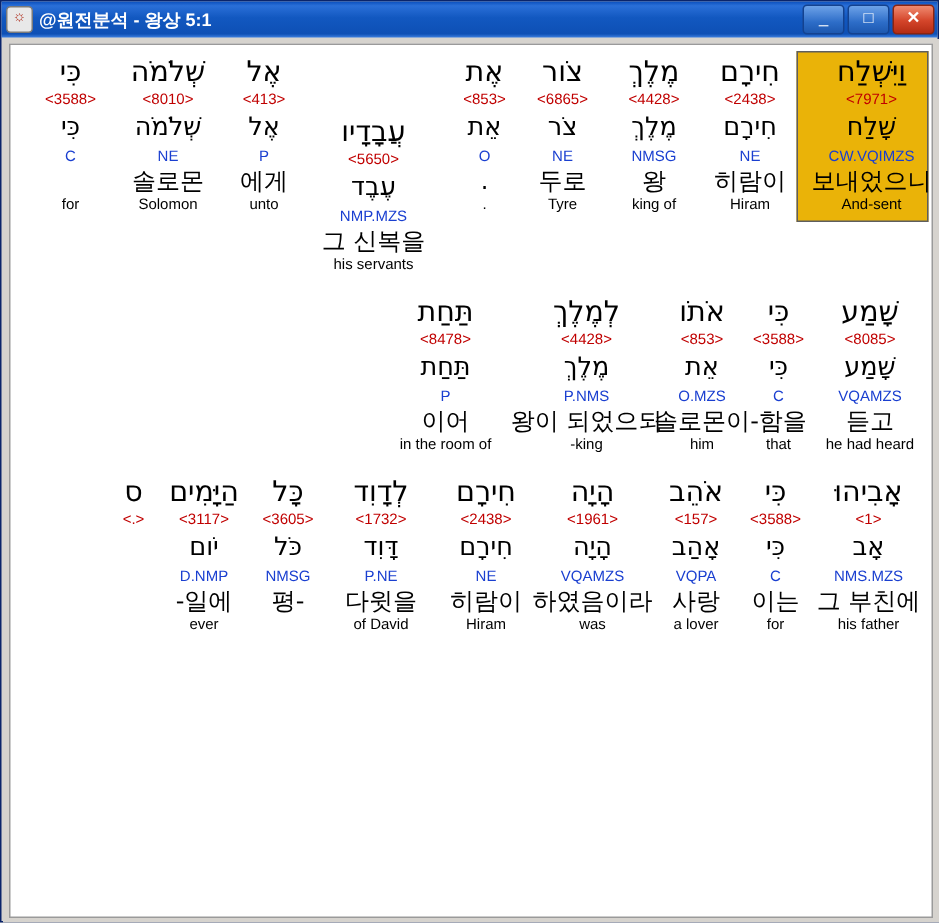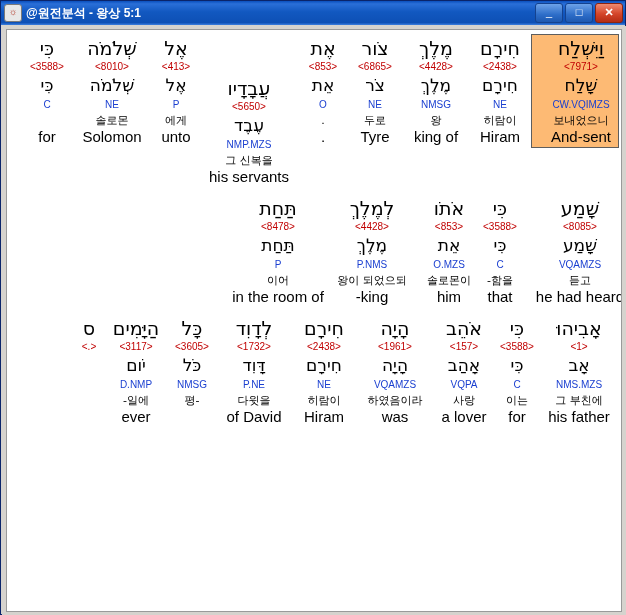--- a/index.html
+++ b/index.html
@@ -103,21 +103,21 @@
   }
   .cell {
     box-sizing: border-box;
     padding: 2px 3px 4px 3px;
     text-align: center;
     display: flex;
     flex-direction: column;
     align-items: center;
   }
   .cell.highlight {
-    background: #fdba74;
+    background: #eab308;
     border: 1px solid #5e5e5e;
     padding: 1px 2px 3px 14px;
   }
   .heb {
     font-family: "DejaVu Sans", sans-serif;
     font-size: 19px;
     color: #000000;
     line-height: 24px;
     direction: rtl;
     white-space: nowrap;
@@ -139,28 +139,28 @@
   }
   .morph {
     font-family: "Liberation Sans", sans-serif;
     font-size: 10px;
     color: #1a3fd0;
     line-height: 15px;
     white-space: nowrap;
   }
   .kor {
     font-family: "DejaVu Sans", sans-serif;
-    font-size: 11px;
+    font-size: 16px;
     color: #000000;
     line-height: 17px;
     white-space: nowrap;
   }
   .eng {
     font-family: "Liberation Sans", sans-serif;
-    font-size: 15px;
+    font-size: 10px;
     color: #000000;
     line-height: 15px;
     white-space: nowrap;
   }
 </style>
 </head>
 <body>
 
 <div class="window">
 
@@ -245,21 +245,21 @@
             <div class="cell" style="width: 48px;">
               <div class="heb">כִּי</div>
               <div class="strong">&lt;3588&gt;</div>
               <div class="lemma">כִּי</div>
               <div class="morph">C</div>
               <div class="kor">&nbsp;</div>
               <div class="eng">for</div>
             </div>
           </div>
           <div class="row">
-            <div class="cell" style="width: 78px; margin-left: 19px;">
+            <div class="cell" style="width: 78px;">
               <div class="heb">שָׁמַע</div>
               <div class="strong">&lt;8085&gt;</div>
               <div class="lemma">שָׁמַע</div>
               <div class="morph">VQAMZS</div>
               <div class="kor">듣고</div>
               <div class="eng">he had heard</div>
             </div>
             <div class="cell" style="width: 44px;">
               <div class="heb">כִּי</div>
               <div class="strong">&lt;3588&gt;</div>

